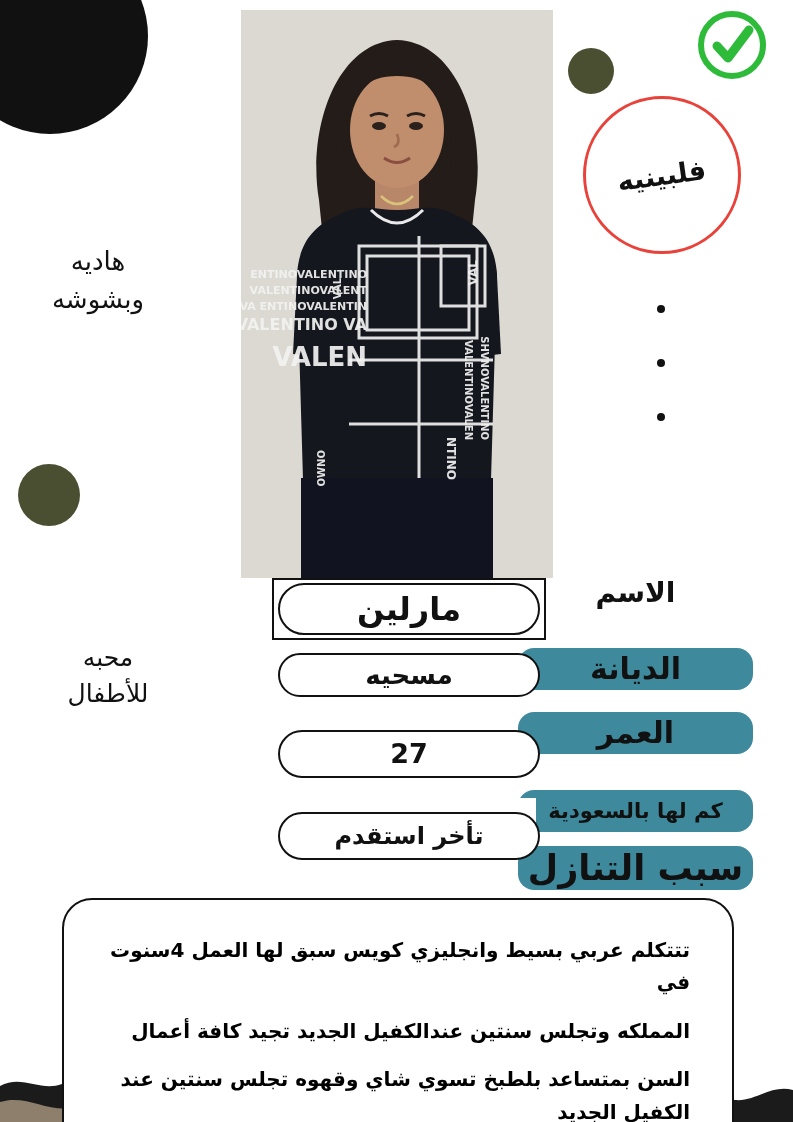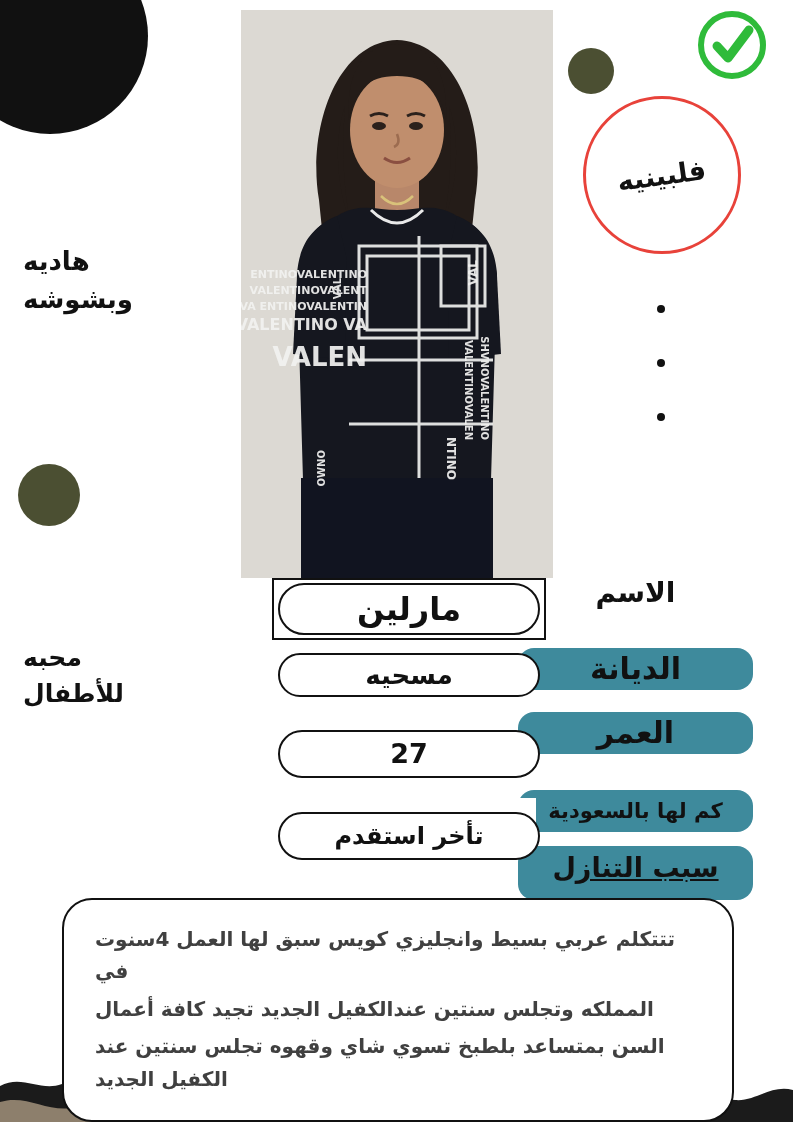--- a/index.html
+++ b/index.html
@@ -100,22 +100,22 @@
     height: 568px;
     overflow: hidden;
     z-index: 1;
     background: #d9d7d2;
   }
   .photo-svg { display: block; width: 100%; height: 100%; }
 
   
   .trait {
     position: absolute;
-    text-align: left;
-    font-weight: bold;
+    text-align: center;
+    font-weight: normal;
     color: #111111;
     line-height: 1.45;
     z-index: 5;
   }
   .trait-1 { top: 243px; right: 620px; width: 150px; font-size: 26px; }
   .trait-2 { top: 640px; right: 600px; width: 170px; font-size: 25px; }
 
   
   .bullets {
     position: absolute;
@@ -150,21 +150,21 @@
     background: #3e8a9c;
     border-radius: 16px;
     color: #111111;
     font-weight: bold;
     text-align: center;
     z-index: 6;
   }
   .pill-religion { top: 648px; height: 42px; line-height: 42px; font-size: 30px; }
   .pill-age      { top: 712px; height: 42px; line-height: 42px; font-size: 30px; }
   .pill-ksa      { top: 790px; height: 42px; line-height: 42px; font-size: 21px; }
-  .pill-reason   { top: 846px; height: 54px; line-height: 44px; font-size: 27px; text-decoration: underline; }
+  .pill-reason   { top: 846px; height: 44px; line-height: 44px; font-size: 35px; }
 
   
   .val-box {
     position: absolute;
     left: 278px;
     width: 258px;
     z-index: 6;
     text-align: center;
     color: #111111;
     font-weight: bold;
@@ -230,26 +230,26 @@
     top: 898px;
     width: 672px;
     border: 2px solid #111111;
     border-radius: 30px;
     background: #ffffff;
     padding: 18px 26px 20px 26px;
     box-sizing: border-box;
     z-index: 7;
   }
   .notes p {
-    margin: 5px;
-    text-align: left;
+    margin: 16px;
+    text-align: right;
     font-size: 20px;
     font-weight: bold;
     line-height: 1.62;
-    color: #404040;
+    color: #000000;
   }
 
   
   .splash-left {
     position: absolute;
     bottom: 0;
     left: 0;
     width: 210px;
     height: 82px;
     z-index: 2;

